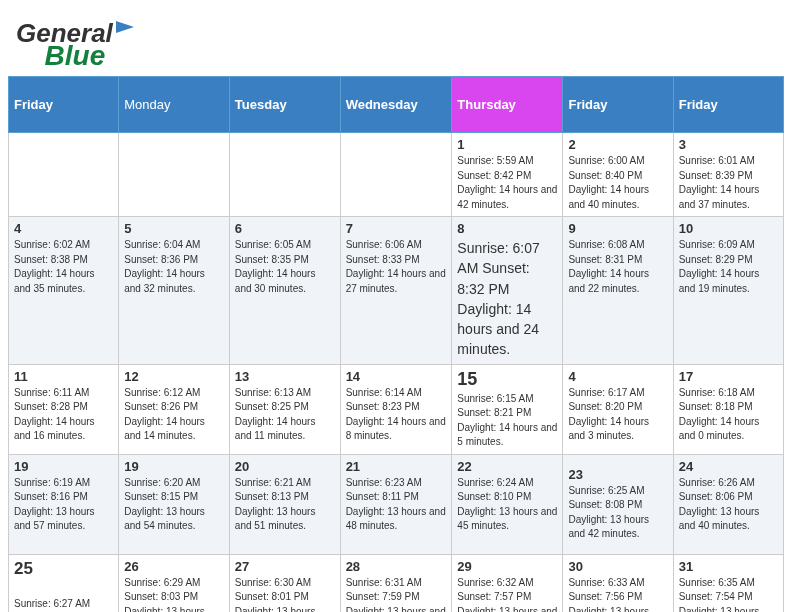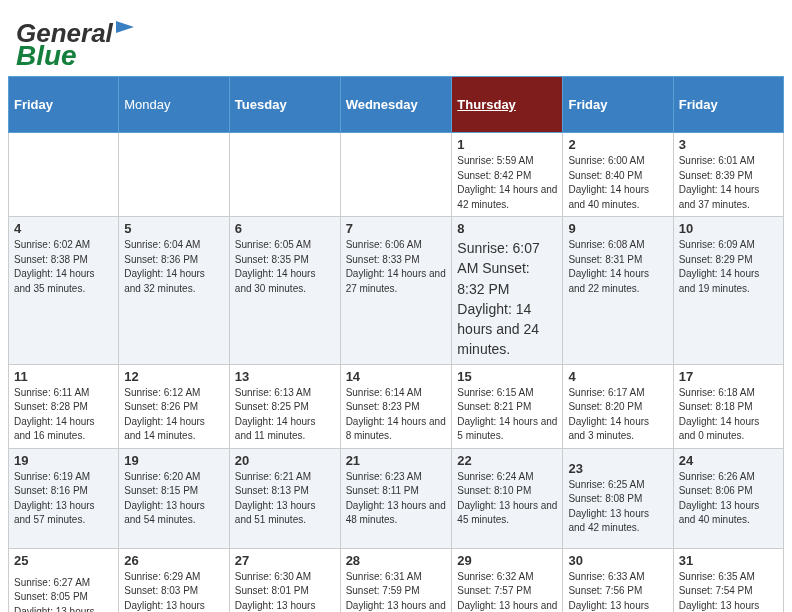--- a/index.html
+++ b/index.html
@@ -5,21 +5,21 @@
     * { box-sizing: border-box; margin: 0; padding: 0; }
     body { font-family: Arial, sans-serif; background: #fff; width: 792px; min-height: 612px; }
   </style>
 </head>
 <body>
 
 <div style="width:792px; background:#fff; padding: 0;">
 
   <div style="display:flex; align-items:flex-start; padding: 16px 16px 6px 16px;">
 
-    <div style="display:flex; flex-direction:column; align-items:flex-start; margin-right:auto; margin-top:4px;">
+    <div style="display:flex; flex-direction:column; align-items:center; margin-right:auto; margin-top:4px;">
       <div style="display:flex; align-items:center;">
         <span style="font-size:26px; font-weight:bold; color:#333; font-style:italic; line-height:1;">General</span>
         <svg width="18" height="16" viewBox="0 0 18 16" style="margin-left:3px; margin-top:-8px;">
           <polygon points="0,0 18,6 0,12" fill="#3a7fc1"></polygon>
         </svg>
       </div>
       <span style="font-size:28px; font-weight:bold; color:#15803d; font-style:italic; line-height:1; margin-top:-4px;">Blue</span>
     </div>
 
     <div style="text-align:right;">
@@ -29,21 +29,21 @@
   </div>
 
   <div style="padding: 0 8px 8px 8px;">
     <table style="width:100%; border-collapse:collapse;">
       <thead>
         <tr>
         <th style="background: rgb(58, 127, 193); color: rgb(255, 255, 255); font-size: 13px; font-weight: bold; padding: 6px 5px; text-align: left; border: 1px solid rgb(90, 159, 209);">Friday</th>
             <th style="background: rgb(58, 127, 193); color: rgb(255, 255, 255); font-size: 13px; font-weight: normal; padding: 6px 5px; text-align: left; border: 1px solid rgb(90, 159, 209);">Monday</th>
             <th style="background: rgb(58, 127, 193); color: rgb(255, 255, 255); font-size: 13px; font-weight: bold; padding: 6px 5px; text-align: left; border: 1px solid rgb(90, 159, 209);">Tuesday</th>
             <th style="background: rgb(58, 127, 193); color: rgb(255, 255, 255); font-size: 13px; font-weight: bold; padding: 6px 5px; text-align: left; border: 1px solid rgb(90, 159, 209);">Wednesday</th>
-            <th style="background: #7f1d1d; color: rgb(255, 255, 255); font-size: 13px; font-weight: bold; padding: 20px 5px; text-align: left; border: 1px solid rgb(90, 159, 209); text-decoration: underline;">Thursday</th>
+            <th style="background: #d946ef; color: rgb(255, 255, 255); font-size: 13px; font-weight: bold; padding: 20px 5px; text-align: left; border: 1px solid rgb(90, 159, 209);">Thursday</th>
             <th style="background: rgb(58, 127, 193); color: rgb(255, 255, 255); font-size: 13px; font-weight: bold; padding: 6px 5px; text-align: left; border: 1px solid rgb(90, 159, 209);">Friday</th>
             <th style="background: rgb(58, 127, 193); color: rgb(255, 255, 255); font-size: 13px; font-weight: bold; padding: 6px 5px; text-align: left; border: 1px solid rgb(90, 159, 209);">Friday</th>
           </tr>
       </thead>
       <tbody id="calendar-body">
       <tr>
             <td style="border: 1px solid rgb(204, 204, 204); vertical-align: top; padding: 4px 5px; font-size: 10px; color: rgb(51, 51, 51); background: rgb(255, 255, 255); min-height: 90px; width: 113px;"></td>
             <td style="border: 1px solid rgb(204, 204, 204); vertical-align: top; padding: 4px 5px; font-size: 10px; color: rgb(51, 51, 51); background: rgb(255, 255, 255); min-height: 90px; width: 113px;"></td>
             <td style="border: 1px solid rgb(204, 204, 204); vertical-align: top; padding: 4px 5px; font-size: 10px; color: rgb(51, 51, 51); background: rgb(255, 255, 255); min-height: 90px; width: 113px;"></td>
             <td style="border: 1px solid rgb(204, 204, 204); vertical-align: top; padding: 4px 5px; font-size: 10px; color: rgb(51, 51, 51); background: rgb(255, 255, 255); min-height: 90px; width: 113px;"></td>
@@ -143,21 +143,21 @@
 and 11 minutes.</div>
             </td>
             <td style="border: 1px solid rgb(204, 204, 204); vertical-align: top; padding: 4px 5px; font-size: 10px; color: rgb(51, 51, 51); background: rgb(255, 255, 255); min-height: 90px; width: 113px;">
               <span style="font-size: 13px; font-weight: bold; display: block; margin-bottom: 2px;">14</span>
               <div style="font-size: 10px; line-height: 1.45; color: rgb(51, 51, 51);">Sunrise: 6:14 AM
 Sunset: 8:23 PM
 Daylight: 14 hours
 and 8 minutes.</div>
             </td>
             <td style="border: 1px solid rgb(204, 204, 204); vertical-align: top; padding: 4px 5px; font-size: 10px; color: rgb(51, 51, 51); background: rgb(255, 255, 255); min-height: 90px; width: 113px;">
-              <span style="font-size: 13px; font-weight: bold; display: block; margin-bottom: 2px;">15</span>
+              <span style="font-size: 18px; font-weight: bold; display: block; margin-bottom: 2px;">15</span>
               <div style="font-size: 10px; line-height: 1.45; color: rgb(51, 51, 51);">Sunrise: 6:15 AM
 Sunset: 8:21 PM
 Daylight: 14 hours
 and 5 minutes.</div>
             </td>
             <td style="border: 1px solid rgb(204, 204, 204); vertical-align: top; padding: 4px 5px; font-size: 10px; color: rgb(51, 51, 51); background: rgb(255, 255, 255); min-height: 90px; width: 113px;">
               <span style="font-size: 13px; font-weight: bold; display: block; margin-bottom: 2px;">4</span>
               <div style="font-size: 10px; line-height: 1.45; color: rgb(51, 51, 51);">Sunrise: 6:17 AM
 Sunset: 8:20 PM
 Daylight: 14 hours
@@ -217,21 +217,21 @@
             <td style="border: 1px solid rgb(204, 204, 204); vertical-align: top; padding: 4px 5px; font-size: 10px; color: rgb(51, 51, 51); background: rgb(240, 244, 248); min-height: 90px; width: 113px;">
               <span style="font-size: 13px; font-weight: bold; display: block; margin-bottom: 2px;">24</span>
               <div style="font-size: 10px; line-height: 1.45; color: rgb(51, 51, 51);">Sunrise: 6:26 AM
 Sunset: 8:06 PM
 Daylight: 13 hours
 and 40 minutes.</div>
             </td>
           </tr>
           <tr>
             <td style="border: 1px solid rgb(204, 204, 204); vertical-align: top; padding: 4px 5px; font-size: 10px; color: rgb(51, 51, 51); background: rgb(255, 255, 255); min-height: 90px; width: 113px;">
-              <span style="font-size: 13px; font-weight: bold; display: block; margin-bottom: 8px;">25</span>
+              <span style="font-size: 17px; font-weight: bold; display: block; margin-bottom: 18px;">25</span>
               <div style="font-size: 10px; line-height: 1.45; color: rgb(51, 51, 51);">Sunrise: 6:27 AM
 Sunset: 8:05 PM
 Daylight: 13 hours
 and 37 minutes.</div>
             </td>
             <td style="border: 1px solid rgb(204, 204, 204); vertical-align: top; padding: 4px 5px; font-size: 10px; color: rgb(51, 51, 51); background: rgb(255, 255, 255); min-height: 90px; width: 113px;">
               <span style="font-size: 13px; font-weight: bold; display: block; margin-bottom: 2px;">26</span>
               <div style="font-size: 10px; line-height: 1.45; color: rgb(51, 51, 51);">Sunrise: 6:29 AM
 Sunset: 8:03 PM
 Daylight: 13 hours

